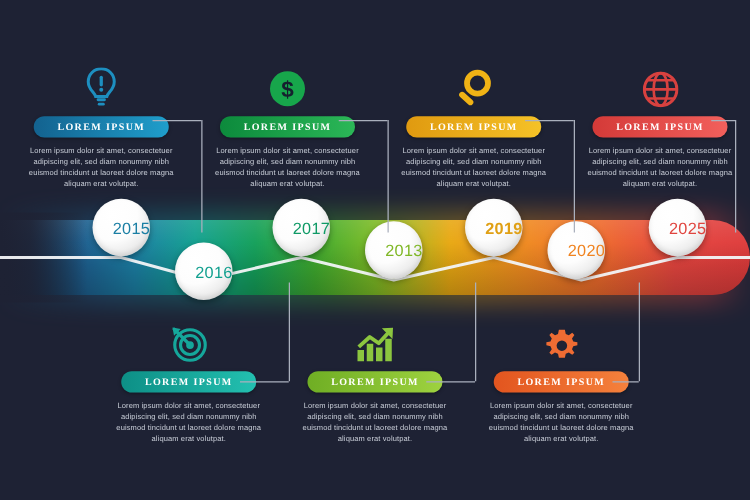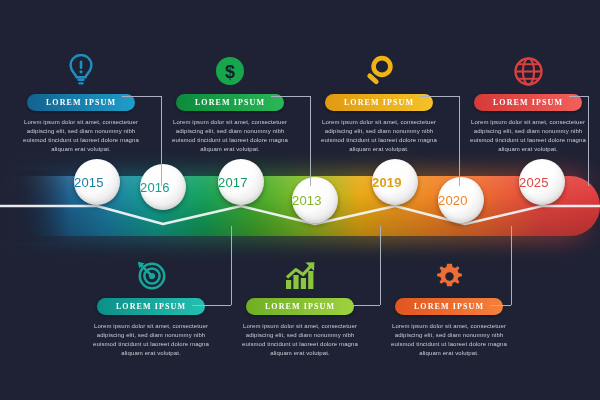--- a/index.html
+++ b/index.html
@@ -55,21 +55,21 @@
   }
 
   
   .zig{position:absolute;left:0;top:150px;width:600px;height:110px;}
 
   
   .year{
     position:absolute;width:46px;height:46px;border-radius:50%;
     background:radial-gradient(circle at 34% 28%, #ffffff 0%, #fdfdfd 45%, #e6e6e6 78%, #d2d2d2 100%);
     box-shadow:0 2px 5px rgba(0,0,0,.35), inset 0 -2px 4px rgba(0,0,0,.10);
-    display:flex;align-items:center;justify-content:flex-start;
+    display:flex;align-items:center;justify-content:flex-end;
     font-size:13px;letter-spacing:.2px;
   }
 
   
   .item{position:absolute;width:150px;text-align:center;}
   .icon{height:34px;display:flex;align-items:flex-end;justify-content:center;margin-bottom:5px;}
   .pill{
     display:inline-block;box-sizing:border-box;
     width:108px;height:17px;line-height:17px;border-radius:9px;
     color:#fff;font-size:8px;font-weight:bold;letter-spacing:1.1px;
@@ -99,21 +99,21 @@
   </div>
 
   <svg class="zig" viewBox="0 0 600 110">
     <polyline points="0,56 97,56 163,74 241,56 315,74 395,56 465,74 542,56 600,56" fill="none" stroke="#f2f4f7" stroke-width="2.4" stroke-linejoin="round" stroke-linecap="round" opacity="0.95"></polyline>
   </svg>
 
   <div id="years">
       <div class="year" style="left: 74px; top: 159px;">
         <span style="color: rgb(27, 127, 164);">2015</span>
       </div>
-      <div class="year" style="left: 140px; top: 164px;">
+      <div class="year" style="left: 140px; top: 194px;">
         <span style="color: rgb(18, 160, 143);">2016</span>
       </div>
       <div class="year" style="left: 218px; top: 159px;">
         <span style="color: rgb(15, 154, 102);">2017</span>
       </div>
       <div class="year" style="left: 292px; top: 177px;">
         <span style="color: rgb(127, 183, 37);">2013</span>
       </div>
       <div class="year" style="left: 372px; top: 159px;">
         <span style="color: rgb(224, 160, 21); font-weight: bold;">2019</span>

